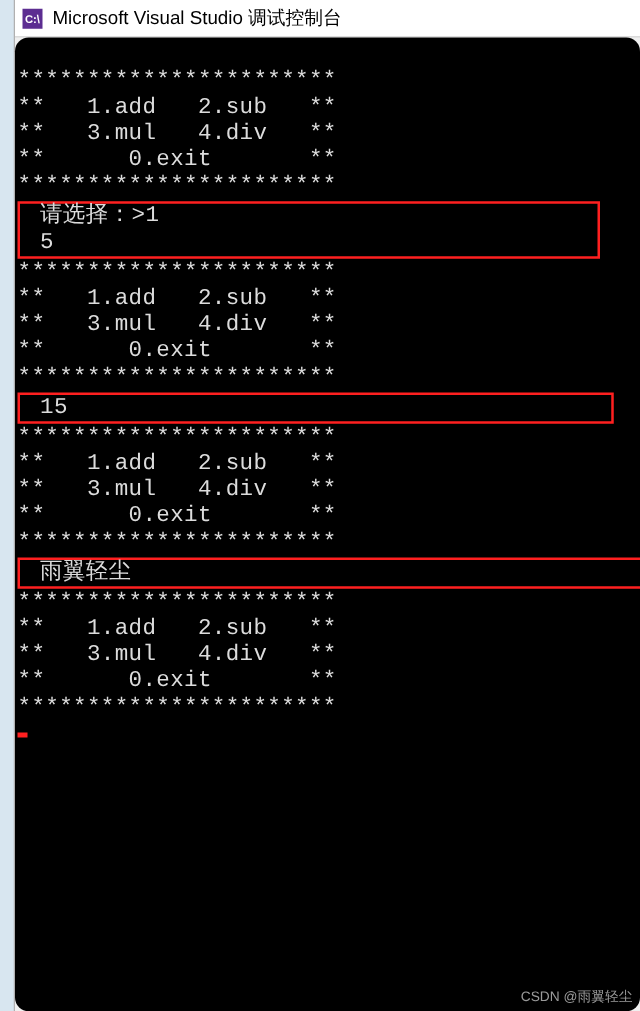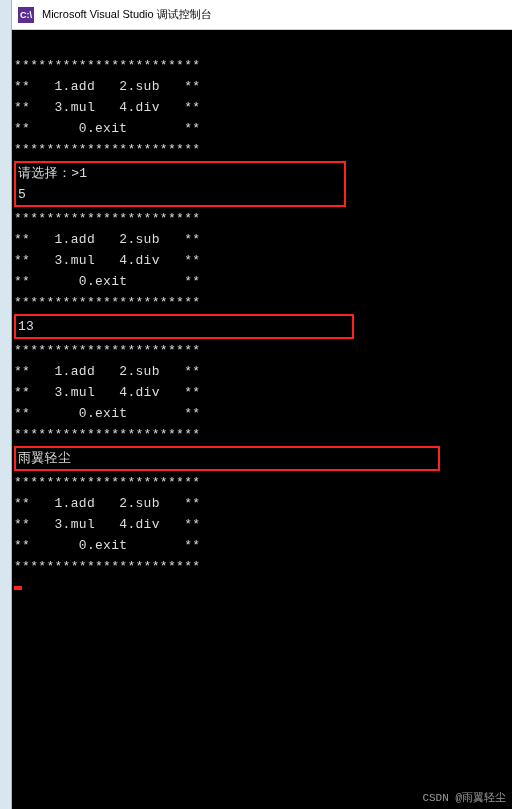--- a/index.html
+++ b/index.html
@@ -28,46 +28,47 @@
     padding-left: 6px;
     border-bottom: 1px solid #d0d0d0;
   }
   .app-icon {
     width: 16px; height: 16px;
     background: #5c2d91;
     display: flex; align-items: center; justify-content: center;
     color: #fff; font-size: 9px; font-weight: bold;
     margin-right: 8px;
   }
-  .title-text { font-size: 11px; color: #000; }
+  .title-text { font-size: 15px; color: #000; }
   .console {
     position: absolute;
     left: 12px; top: 30px; right: 0; bottom: 0;
     background: #000;
     color: #dcdcdc;
     font-family: "NSimSun", "SimSun", "Courier New", monospace;
-    font-size: 13px;
+    font-size: 18px;
     line-height: 21px;
     padding: 4px 2px 2px 2px;
     white-space: pre;
     letter-spacing: 0.3px;
+    border-radius: 11px;
   }
   .redbox {
     border: 2px solid #ff2020;
     display: inline-block;
     padding: 0 2px;
     margin: 1px 0;
   }
-  .redbox .line { display: block; }
+  .redbox .line { display: block; margin-left: 14px; }
   .watermark {
     position: absolute;
     right: 6px; bottom: 4px;
     color: #9a9a9a;
     font-size: 11px;
-    font-family: Liberation Mono, monospace;
+    font-family: Liberation Sans, sans-serif;
   }
 </style>
 </head>
 <body>
 
 <div class="left-strip"></div>
 
 <div class="titlebar">
   <div class="app-icon">C:\</div>
   <div class="title-text">Microsoft Visual Studio 调试控制台</div>
@@ -78,21 +79,21 @@
 <span>**   1.add   2.sub   **</span>
 <span>**   3.mul   4.div   **</span>
 <span>**      0.exit       **</span>
 <span>***********************</span>
 <div class="redbox"><span class="line">请选择：&gt;1</span><span class="line"><span>5</span><span>                                       </span></span></div>
 <span>***********************</span>
 <span>**   1.add   2.sub   **</span>
 <span>**   3.mul   4.div   **</span>
 <span>**      0.exit       **</span>
 <span>***********************</span>
-<div class="redbox"><span class="line"><span>13</span><span>                                       </span></span></div>
+<div class="redbox"><span class="line"><span>15</span><span>                                       </span></span></div>
 <span>***********************</span>
 <span>**   1.add   2.sub   **</span>
 <span>**   3.mul   4.div   **</span>
 <span>**      0.exit       **</span>
 <span>***********************</span>
 <div class="redbox"><span class="line"><span>雨翼轻尘</span><span>                                             </span></span></div>
 <span>***********************</span>
 <span>**   1.add   2.sub   **</span>
 <span>**   3.mul   4.div   **</span>
 <span>**      0.exit       **</span>

